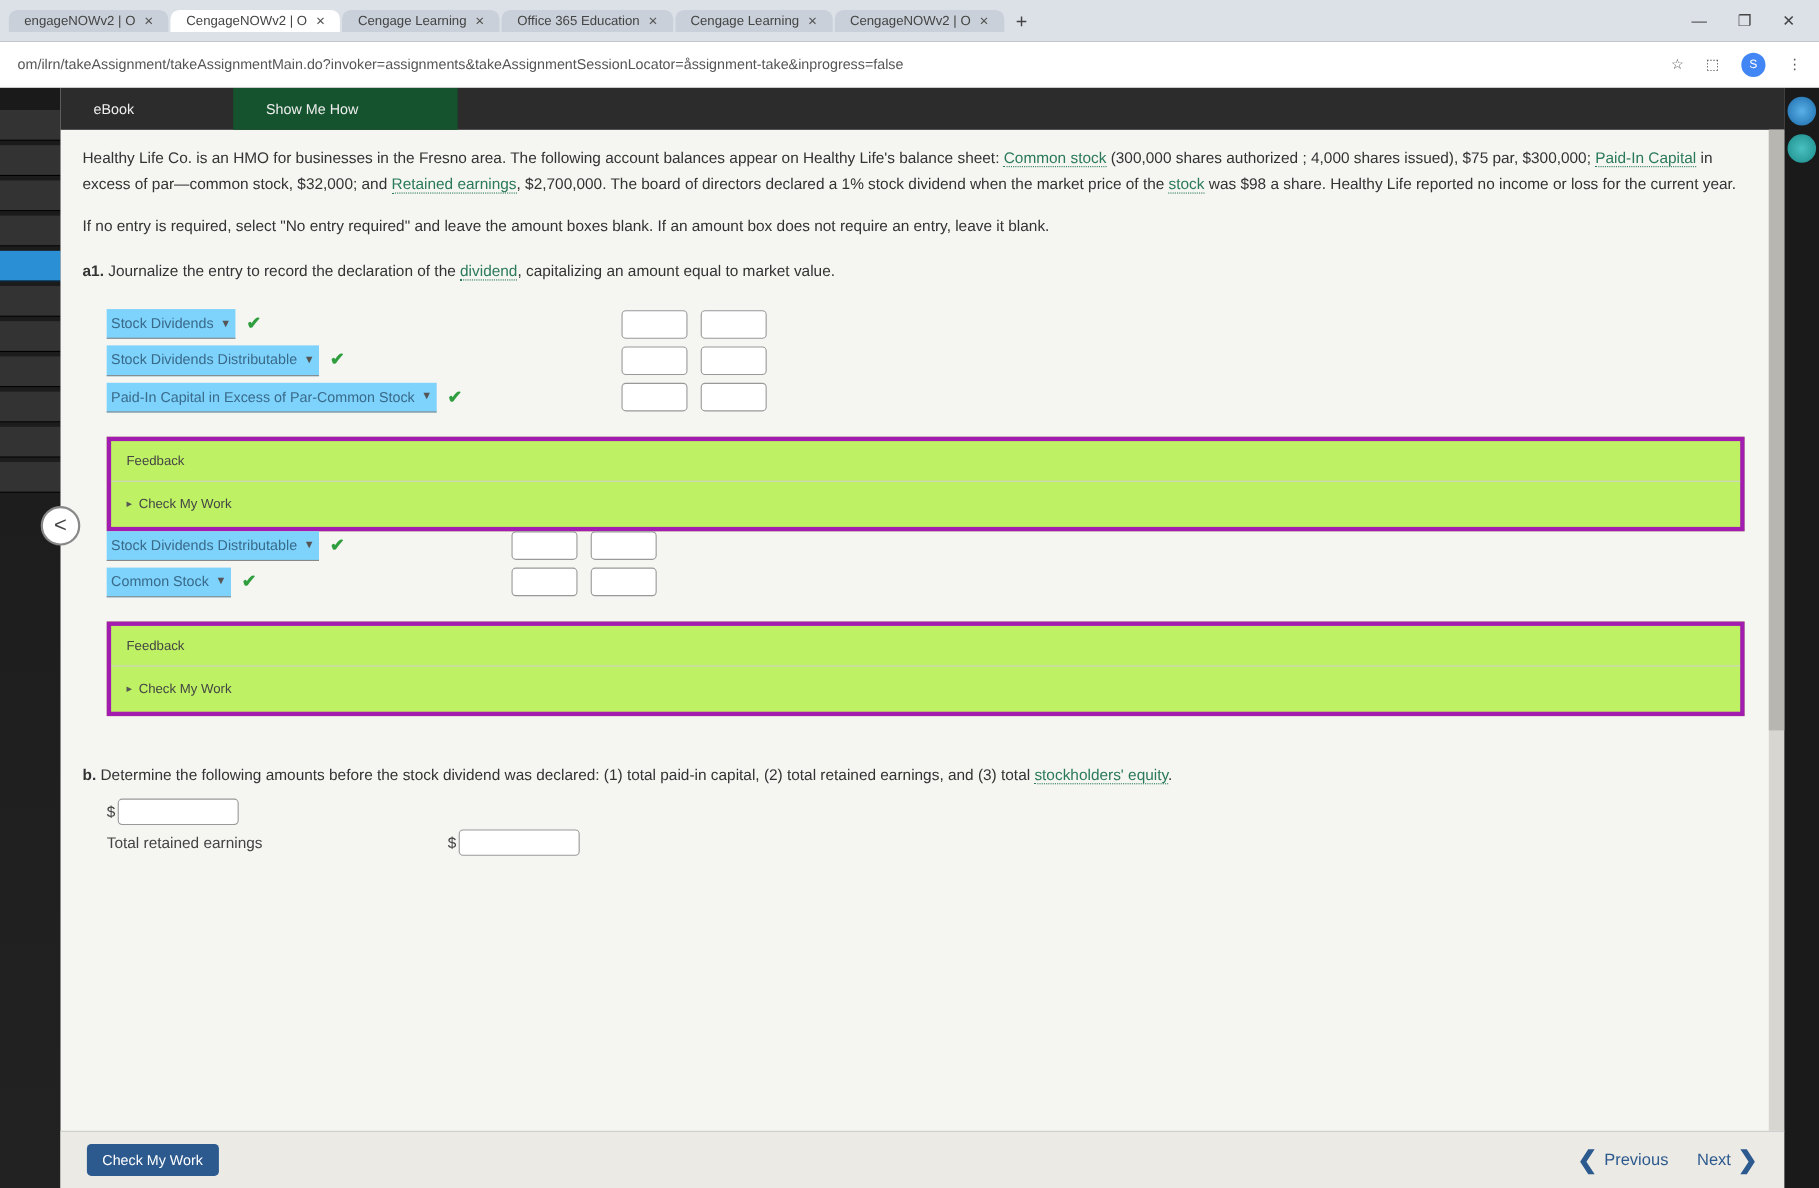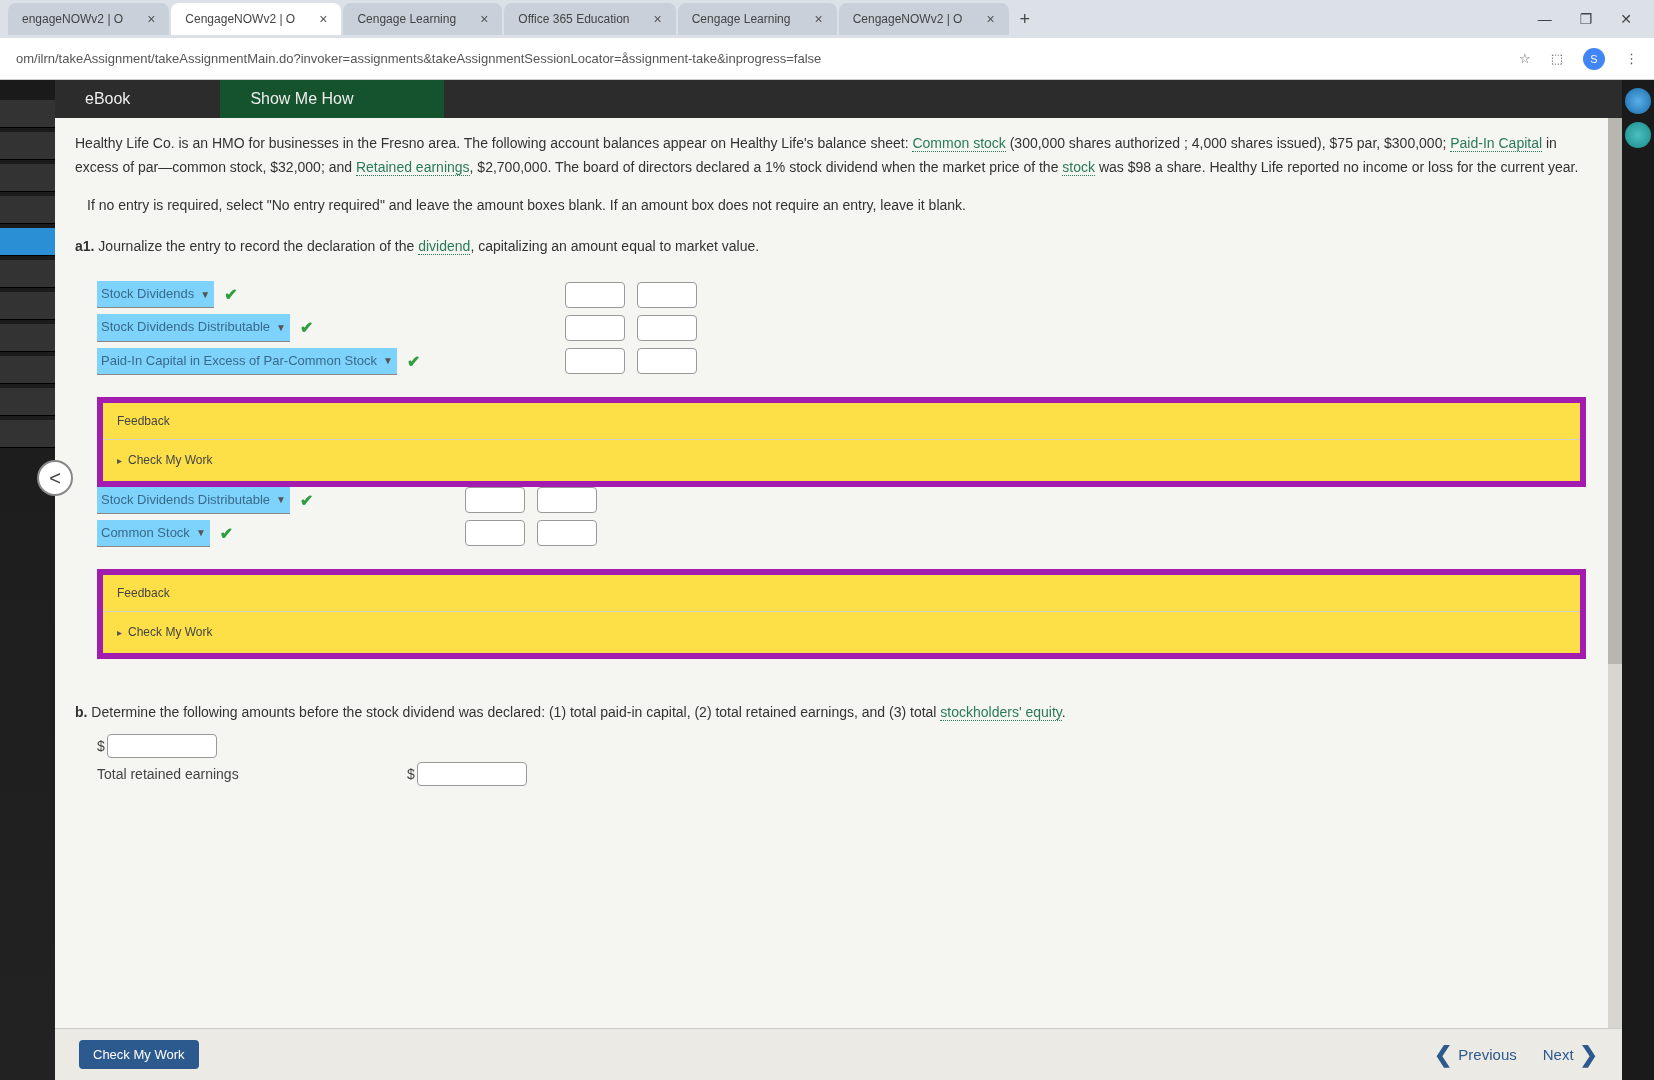--- a/index.html
+++ b/index.html
@@ -1,46 +1,46 @@
 <!DOCTYPE html>
 <html><head>
 <meta charset="utf-8">
 <style>
 *{margin:0;padding:0;box-sizing:border-box;font-family:Arial,Helvetica,sans-serif}
 body{background:#1a1a1a;overflow:hidden}
 .tabbar{height:38px;background:#dce1e8;display:flex;align-items:center;padding:0 8px;gap:2px}
-.tab{display:flex;align-items:center;height:32px;padding:0 14px;font-size:12px;color:#444;background:#c9d0d9;border-radius:8px 8px 0 0;gap:24px;max-width:200px}
+.tab{display:flex;align-items:center;height:20px;padding:0 14px;font-size:12px;color:#444;background:#c9d0d9;border-radius:8px 8px 0 0;gap:8px;max-width:200px}
 .tab.active{background:#fff}
 .tab-close{font-size:14px;color:#555;cursor:pointer}
 .newtab{width:28px;text-align:center;font-size:18px;color:#444}
 .winctrl{margin-left:auto;display:flex;gap:28px;padding-right:14px;color:#444;font-size:14px}
 .urlbar{height:42px;background:#fff;display:flex;align-items:center;padding:0 16px;color:#555;font-size:13px;border-bottom:1px solid #ccc}
 .urlright{margin-left:auto;display:flex;gap:20px;align-items:center}
 .avatar{width:22px;height:22px;border-radius:50%;background:#4285f4;color:#fff;font-size:11px;display:flex;align-items:center;justify-content:center}
 .app{display:flex;height:calc(100vh - 80px);background:#222}
 .sidenav{width:55px;background:linear-gradient(#1a1a1a,#222);display:flex;flex-direction:column;gap:4px;padding-top:20px}
 .sidenav div{height:28px;background:#333;border-bottom:1px solid #000}
 .sidenav div.hl{background:#2a8fd4}
 .main{flex:1;background:#f5f5f2;position:relative;display:flex;flex-direction:column}
 .topbar{height:38px;background:#2c2c2c;display:flex;align-items:center}
-.topbtn{height:38px;padding:0 90px 0 30px;color:#eee;font-size:16px;display:flex;align-items:center;cursor:pointer}
+.topbtn{height:38px;padding:0 90px 0 30px;color:#eee;font-size:13px;display:flex;align-items:center;cursor:pointer}
 .topbtn.show{background:#14532d}
 .content{flex:1;overflow-y:auto;padding:14px 30px 0 20px;color:#333;font-size:14px;line-height:1.7}
 .term{color:#2a7a5a;border-bottom:1px dotted #2a7a5a}
-.instr{margin:14px 12px}
+.instr{margin:14px 0}
 .qhead{margin:18px 0 22px 0}
 .tbl{margin-left:22px}
 .sel{border-bottom:1px solid #888;color:#3a6a8a;font-size:13px;padding:2px 4px;background:#7dd3fc;display:inline-flex;align-items:center;gap:6px}
 .caret{font-size:10px;color:#555}
 .chk{color:#2e9e3e;font-weight:bold;font-size:16px}
 .amt{width:60px;height:26px;border:1px solid #999;border-radius:4px;background:#fff}
 .jrow{display:flex;align-items:center;gap:10px;margin-bottom:6px;width:600px}
 .jrow .sel{flex-shrink:0}
 .jrow .amts{margin-left:auto;display:flex;gap:12px}
-.fb{margin:22px 6px 0 22px;background:#fde047;border:6px solid #a21caf}
+.fb{margin:22px 6px 0 22px;background:#bef264;border:4px solid #a21caf}
 .fbh{padding:8px 14px;font-size:12px;color:#444;border-bottom:1px solid #d0d0c8}
 .fbc{padding:10px 14px;font-size:12px;color:#444;display:flex;align-items:center;gap:6px}
 .tri{font-size:10px;color:#555}
 .brow{display:flex;align-items:center;margin:4px 0}
 .blabel{width:310px;color:#444;font-size:14px}
 .dollar{margin-right:2px;color:#444}
 .binput{width:110px;height:24px;border:1px solid #999;border-radius:4px}
 .bottombar{height:52px;background:#eceae4;border-top:1px solid #ccc;display:flex;align-items:center;padding:0 24px}
 .cmw{background:#2c5a8f;color:#fff;border-radius:4px;padding:7px 14px;font-size:13px;border:none;cursor:pointer}
 .nav{margin-left:auto;display:flex;gap:26px;align-items:center}

